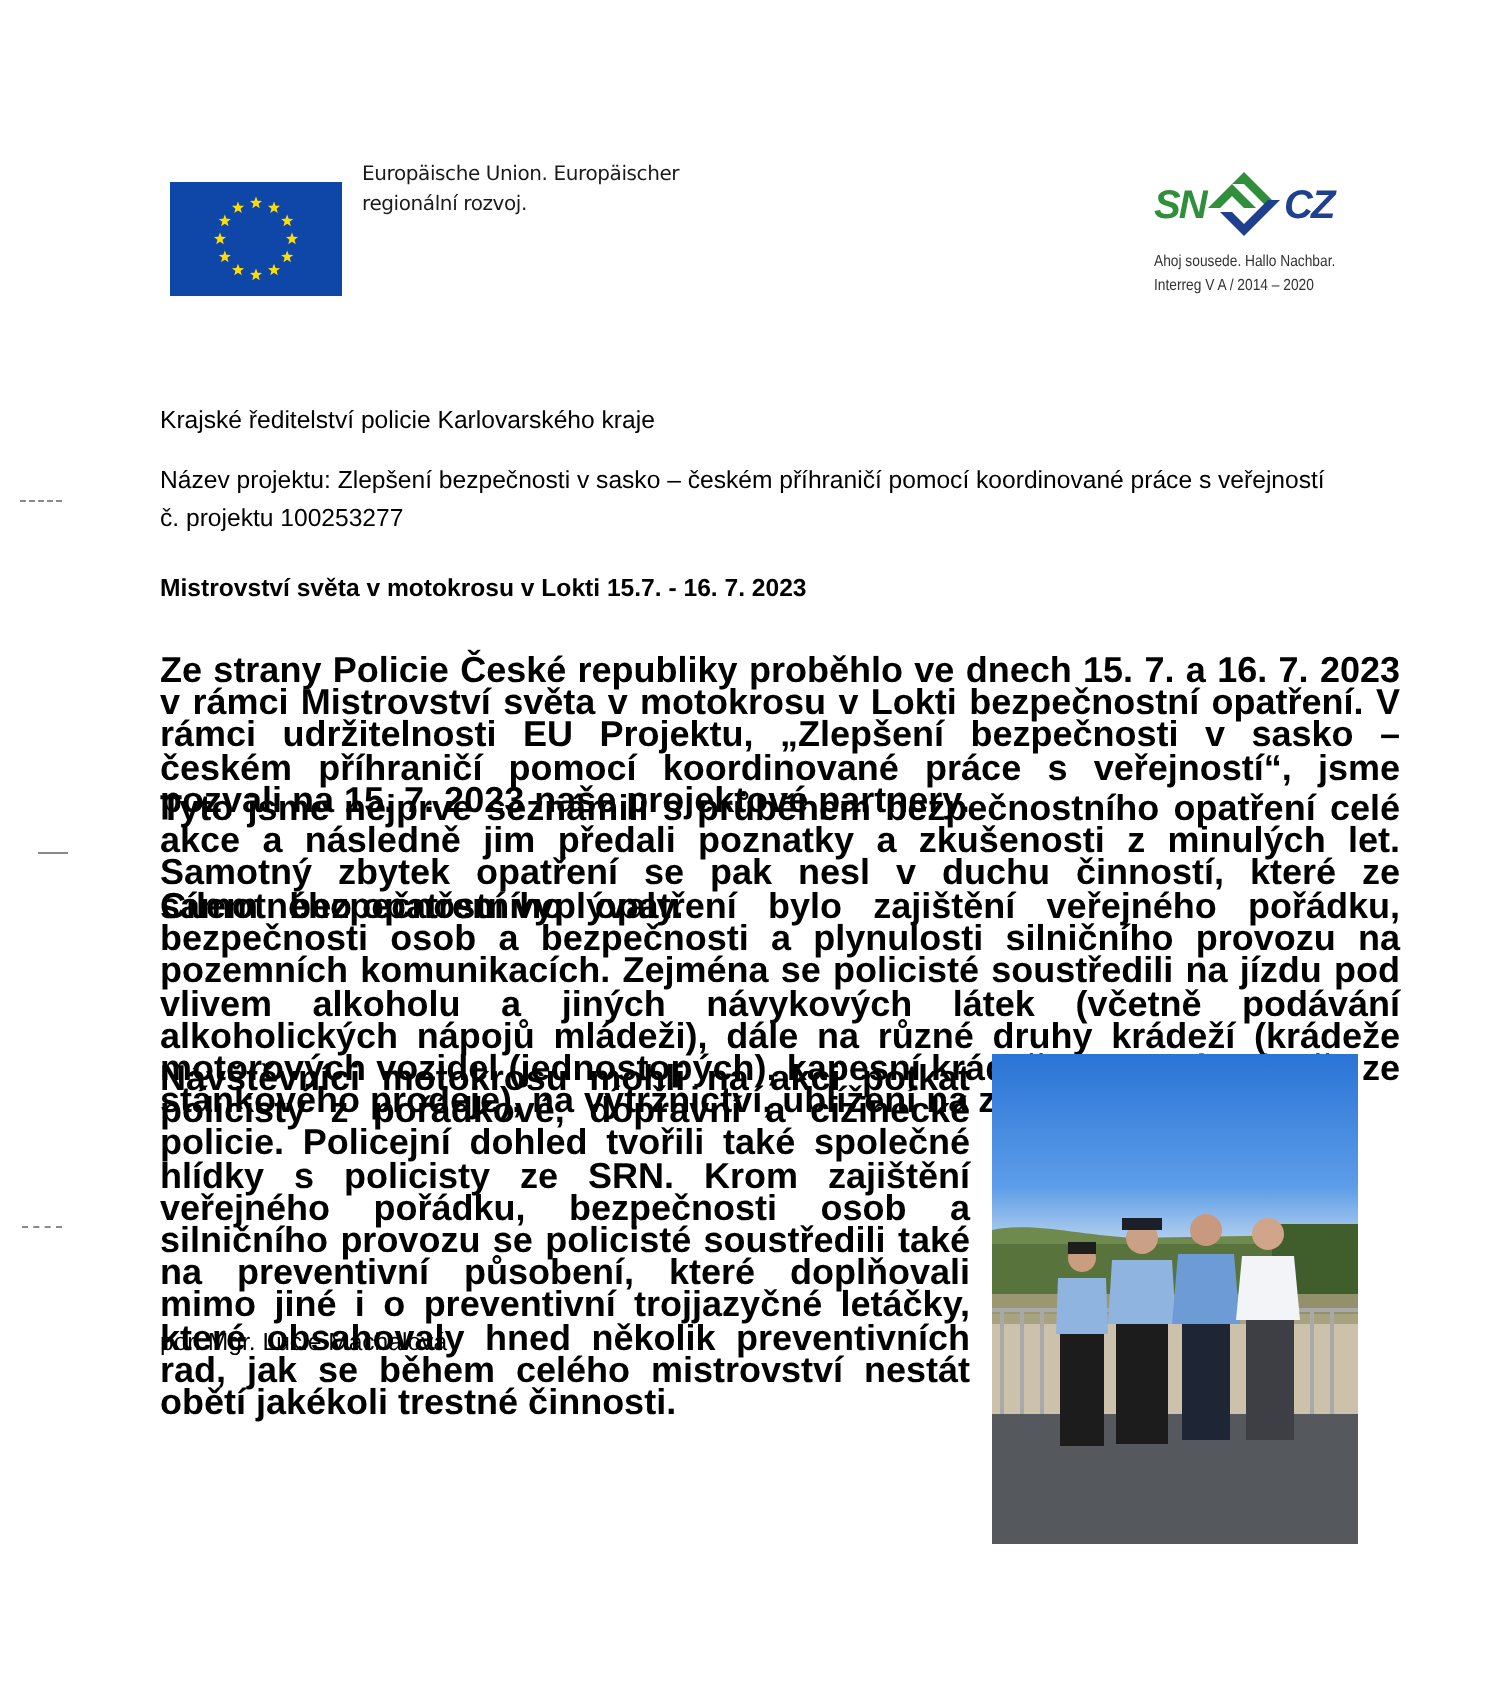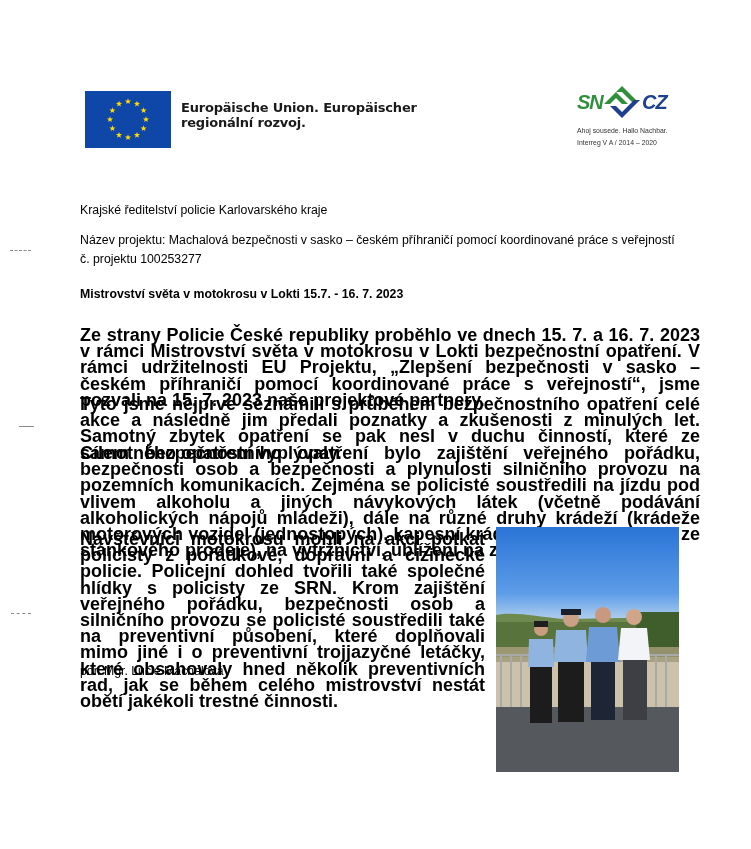--- a/index.html
+++ b/index.html
@@ -3,22 +3,22 @@
 <meta charset="utf-8">
 <style>
   html, body { margin:0; padding:0; background:#ffffff; }
   body { width:751px; height:849px; position:relative; overflow:hidden;
          font-family:"Liberation Sans", sans-serif; color:#000; }
   .abs { position:absolute; }
 
   
   #eu-logo { left:85px; top:91px; width:86px; height:57px; background:#0f47a8; }
   #eu-logo svg { width:100%; height:100%; display:block; }
-  #eu-text { left:181px; top:100px; width:200px; font-family:"DejaVu Sans", sans-serif;
-             font-weight:bold; font-size:13px; line-height:15px; color:#1a1a1a; letter-spacing:-0.2px; }
+  #eu-text { left:181px; top:80px; width:200px; font-family:"DejaVu Sans", sans-serif;
+             font-weight:normal; font-size:10px; line-height:15px; color:#1a1a1a; letter-spacing:-0.2px; }
   #eu-text div { white-space:nowrap; }
 
   #sncz-logo { left:576px; top:84px; width:94px; height:36px;font-style:italic; }
   #sncz-logo svg { width:100%; height:100%; display:block; }
   #sncz-tagline { left:577px; top:125px; width:120px; font-family:"Liberation Sans", sans-serif;
                   font-size:8px; line-height:12px; color:#333; transform:scaleX(0.86); transform-origin:left top; white-space:nowrap;}
 
   
   .line { position:absolute; left:80px; font-size:12.3px; white-space:nowrap; }
   #org-name { top:203px;text-align:right; }
@@ -88,21 +88,21 @@
 <div id="sncz-tagline" class="abs">
   <div>Ahoj sousede. Hallo Nachbar.</div>
   <div>Interreg V A  /  2014 – 2020</div>
 </div>
 
 <div id="mark1" class="mark dashed"></div>
 <div id="mark2" class="mark solid"></div>
 <div id="mark3" class="mark dashed"></div>
 
 <div id="org-name" class="line">Krajské ředitelství policie Karlovarského kraje</div>
-<div id="project-name" class="line">Název projektu: Machalová bezpečnosti v sasko – českém příhraničí pomocí koordinované práce s veřejností</div>
+<div id="project-name" class="line">Název projektu: Zlepšení bezpečnosti v sasko – českém příhraničí pomocí koordinované práce s veřejností</div>
 <div id="project-no" class="line">č. projektu 100253277</div>
 <div id="event-title" class="line">Mistrovství světa v motokrosu v Lokti 15.7. - 16. 7. 2023</div>
 
 <div id="para1" class="para">
     <p>Ze strany Policie České republiky proběhlo ve dnech 15. 7. a 16. 7. 2023 v rámci Mistrovství světa v motokrosu v Lokti bezpečnostní opatření. V rámci udržitelnosti EU Projektu, „Zlepšení bezpečnosti v sasko – českém příhraničí pomocí koordinované práce s veřejností“, jsme pozvali na 15. 7. 2023 naše projektové partnery.</p>
   </div>
 <div id="para2" class="para">
     <p>Tyto jsme nejprve seznámili s průběhem bezpečnostního opatření celé akce a následně jim předali poznatky a zkušenosti z minulých let. Samotný zbytek opatření se pak nesl v duchu činností, které ze samotného opatření vyplývaly.</p>
   </div>
 <div id="para3" class="para">

